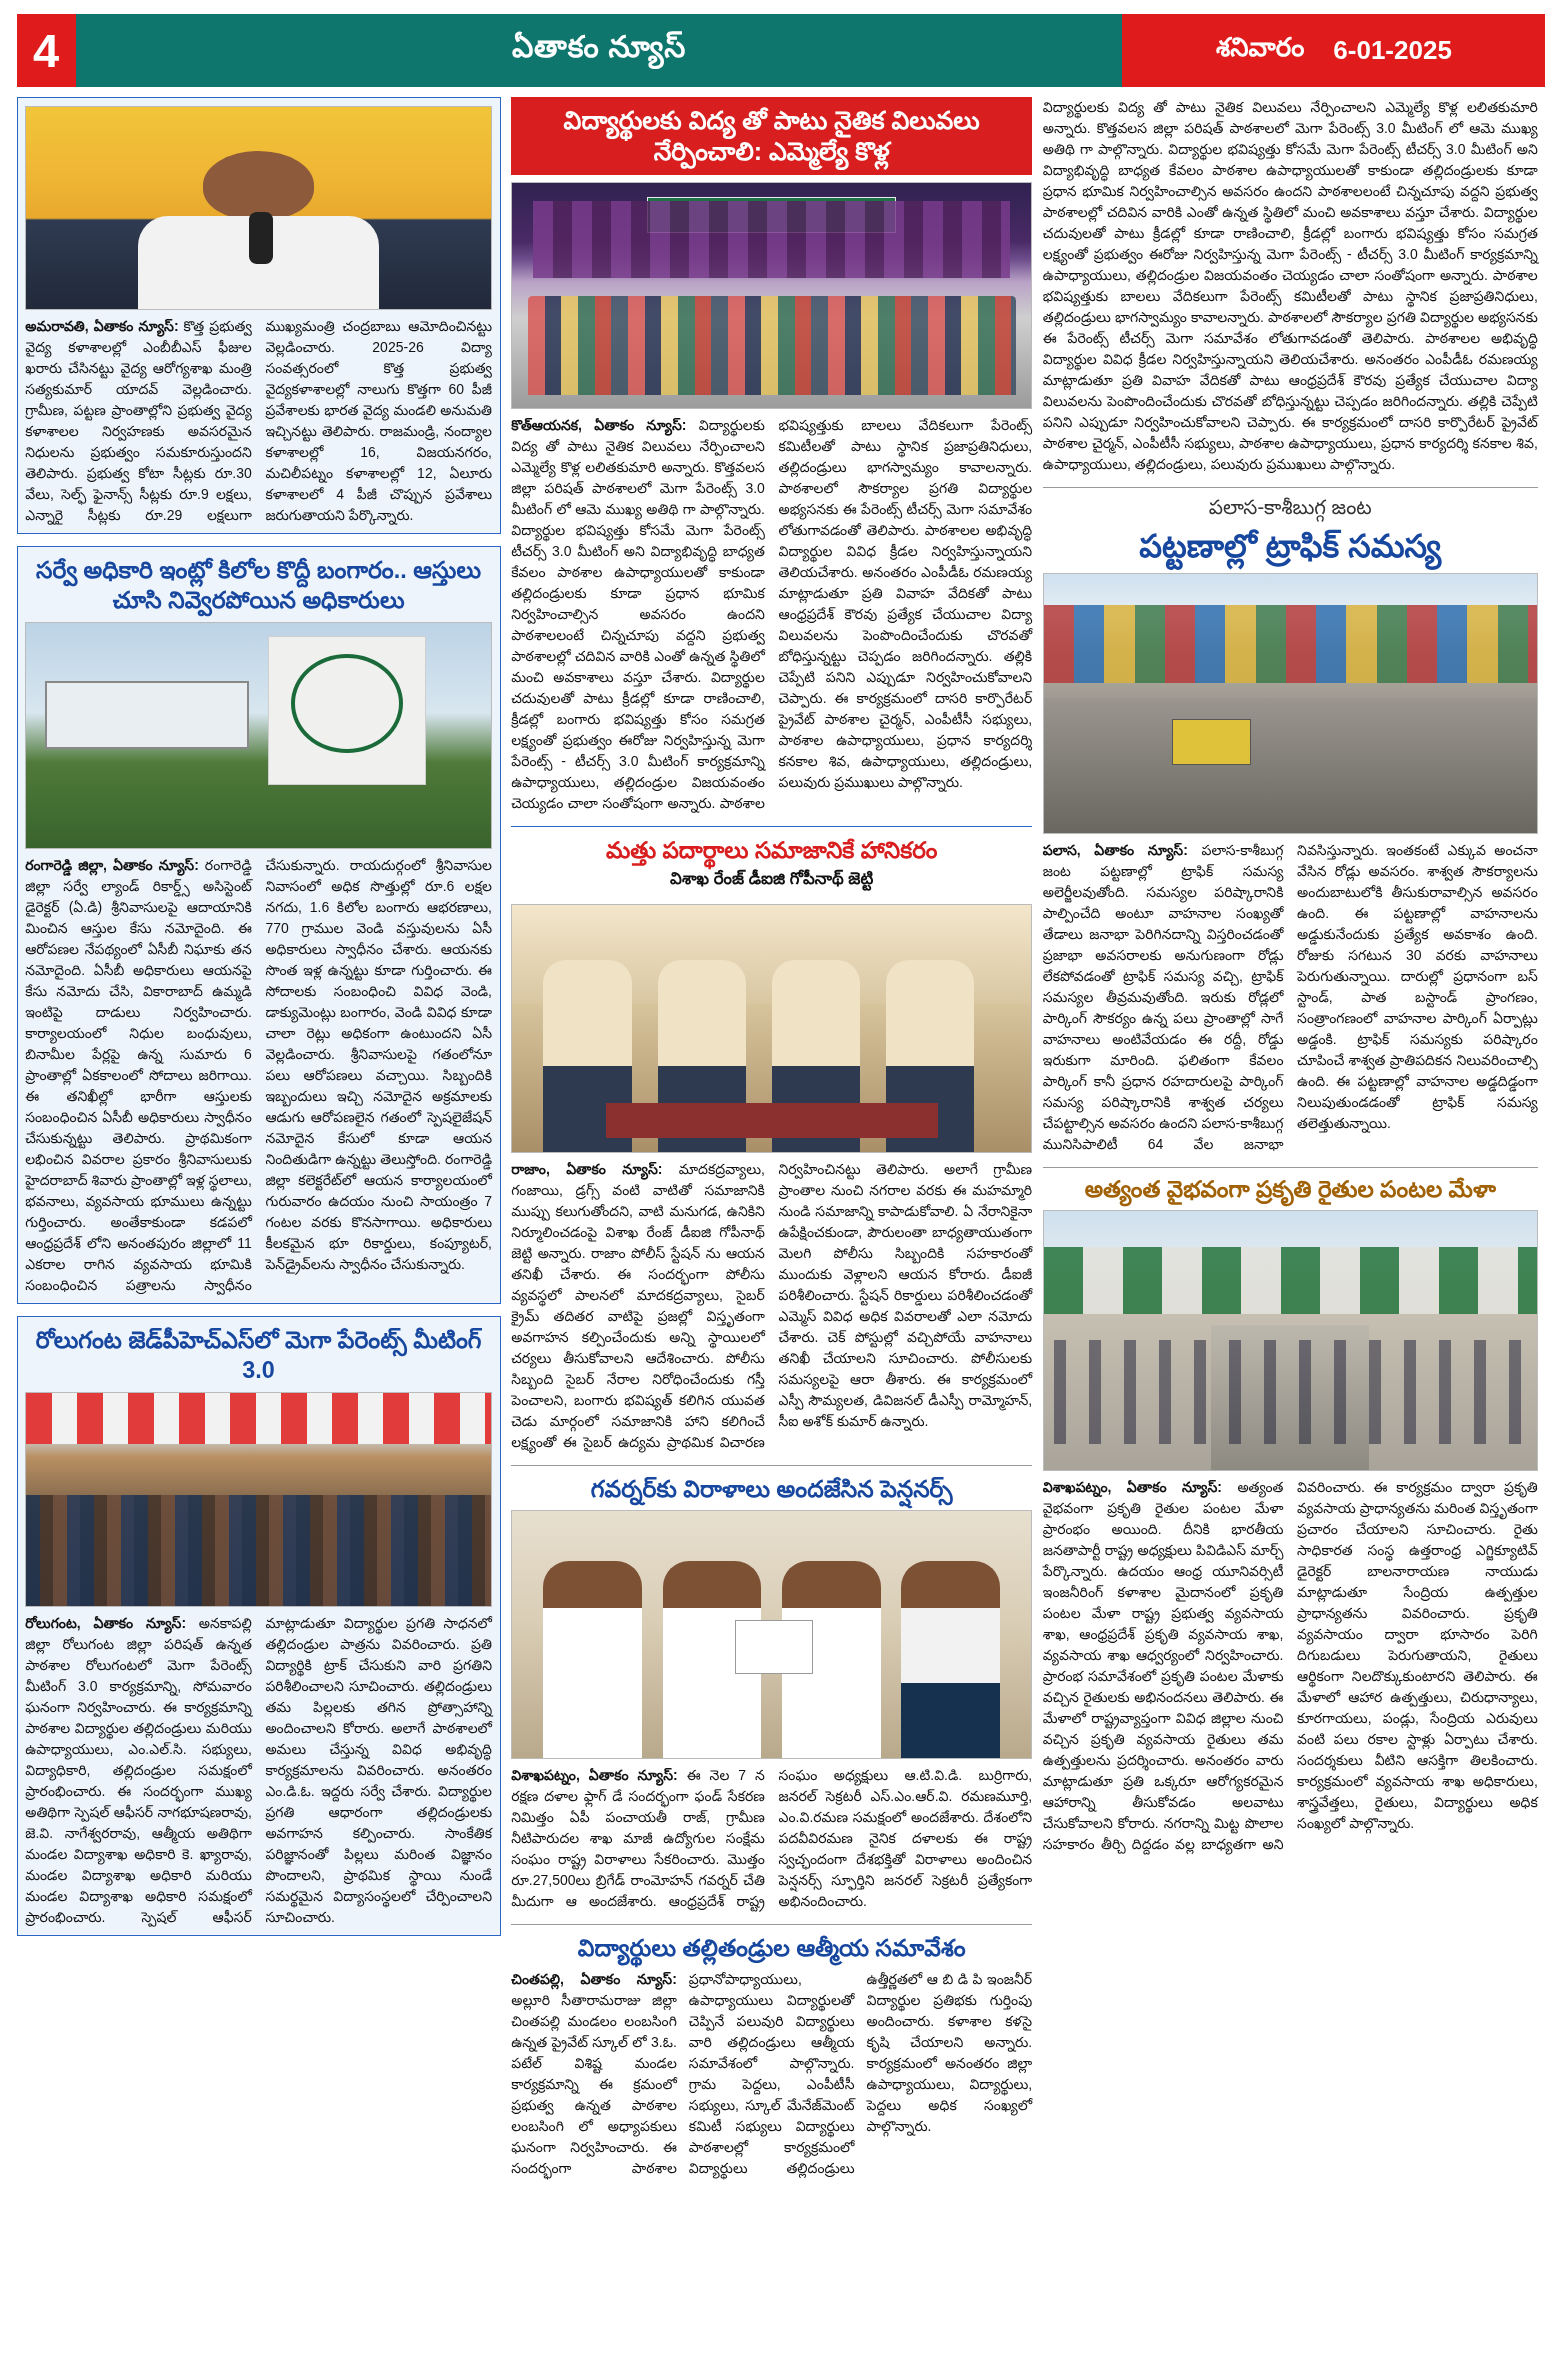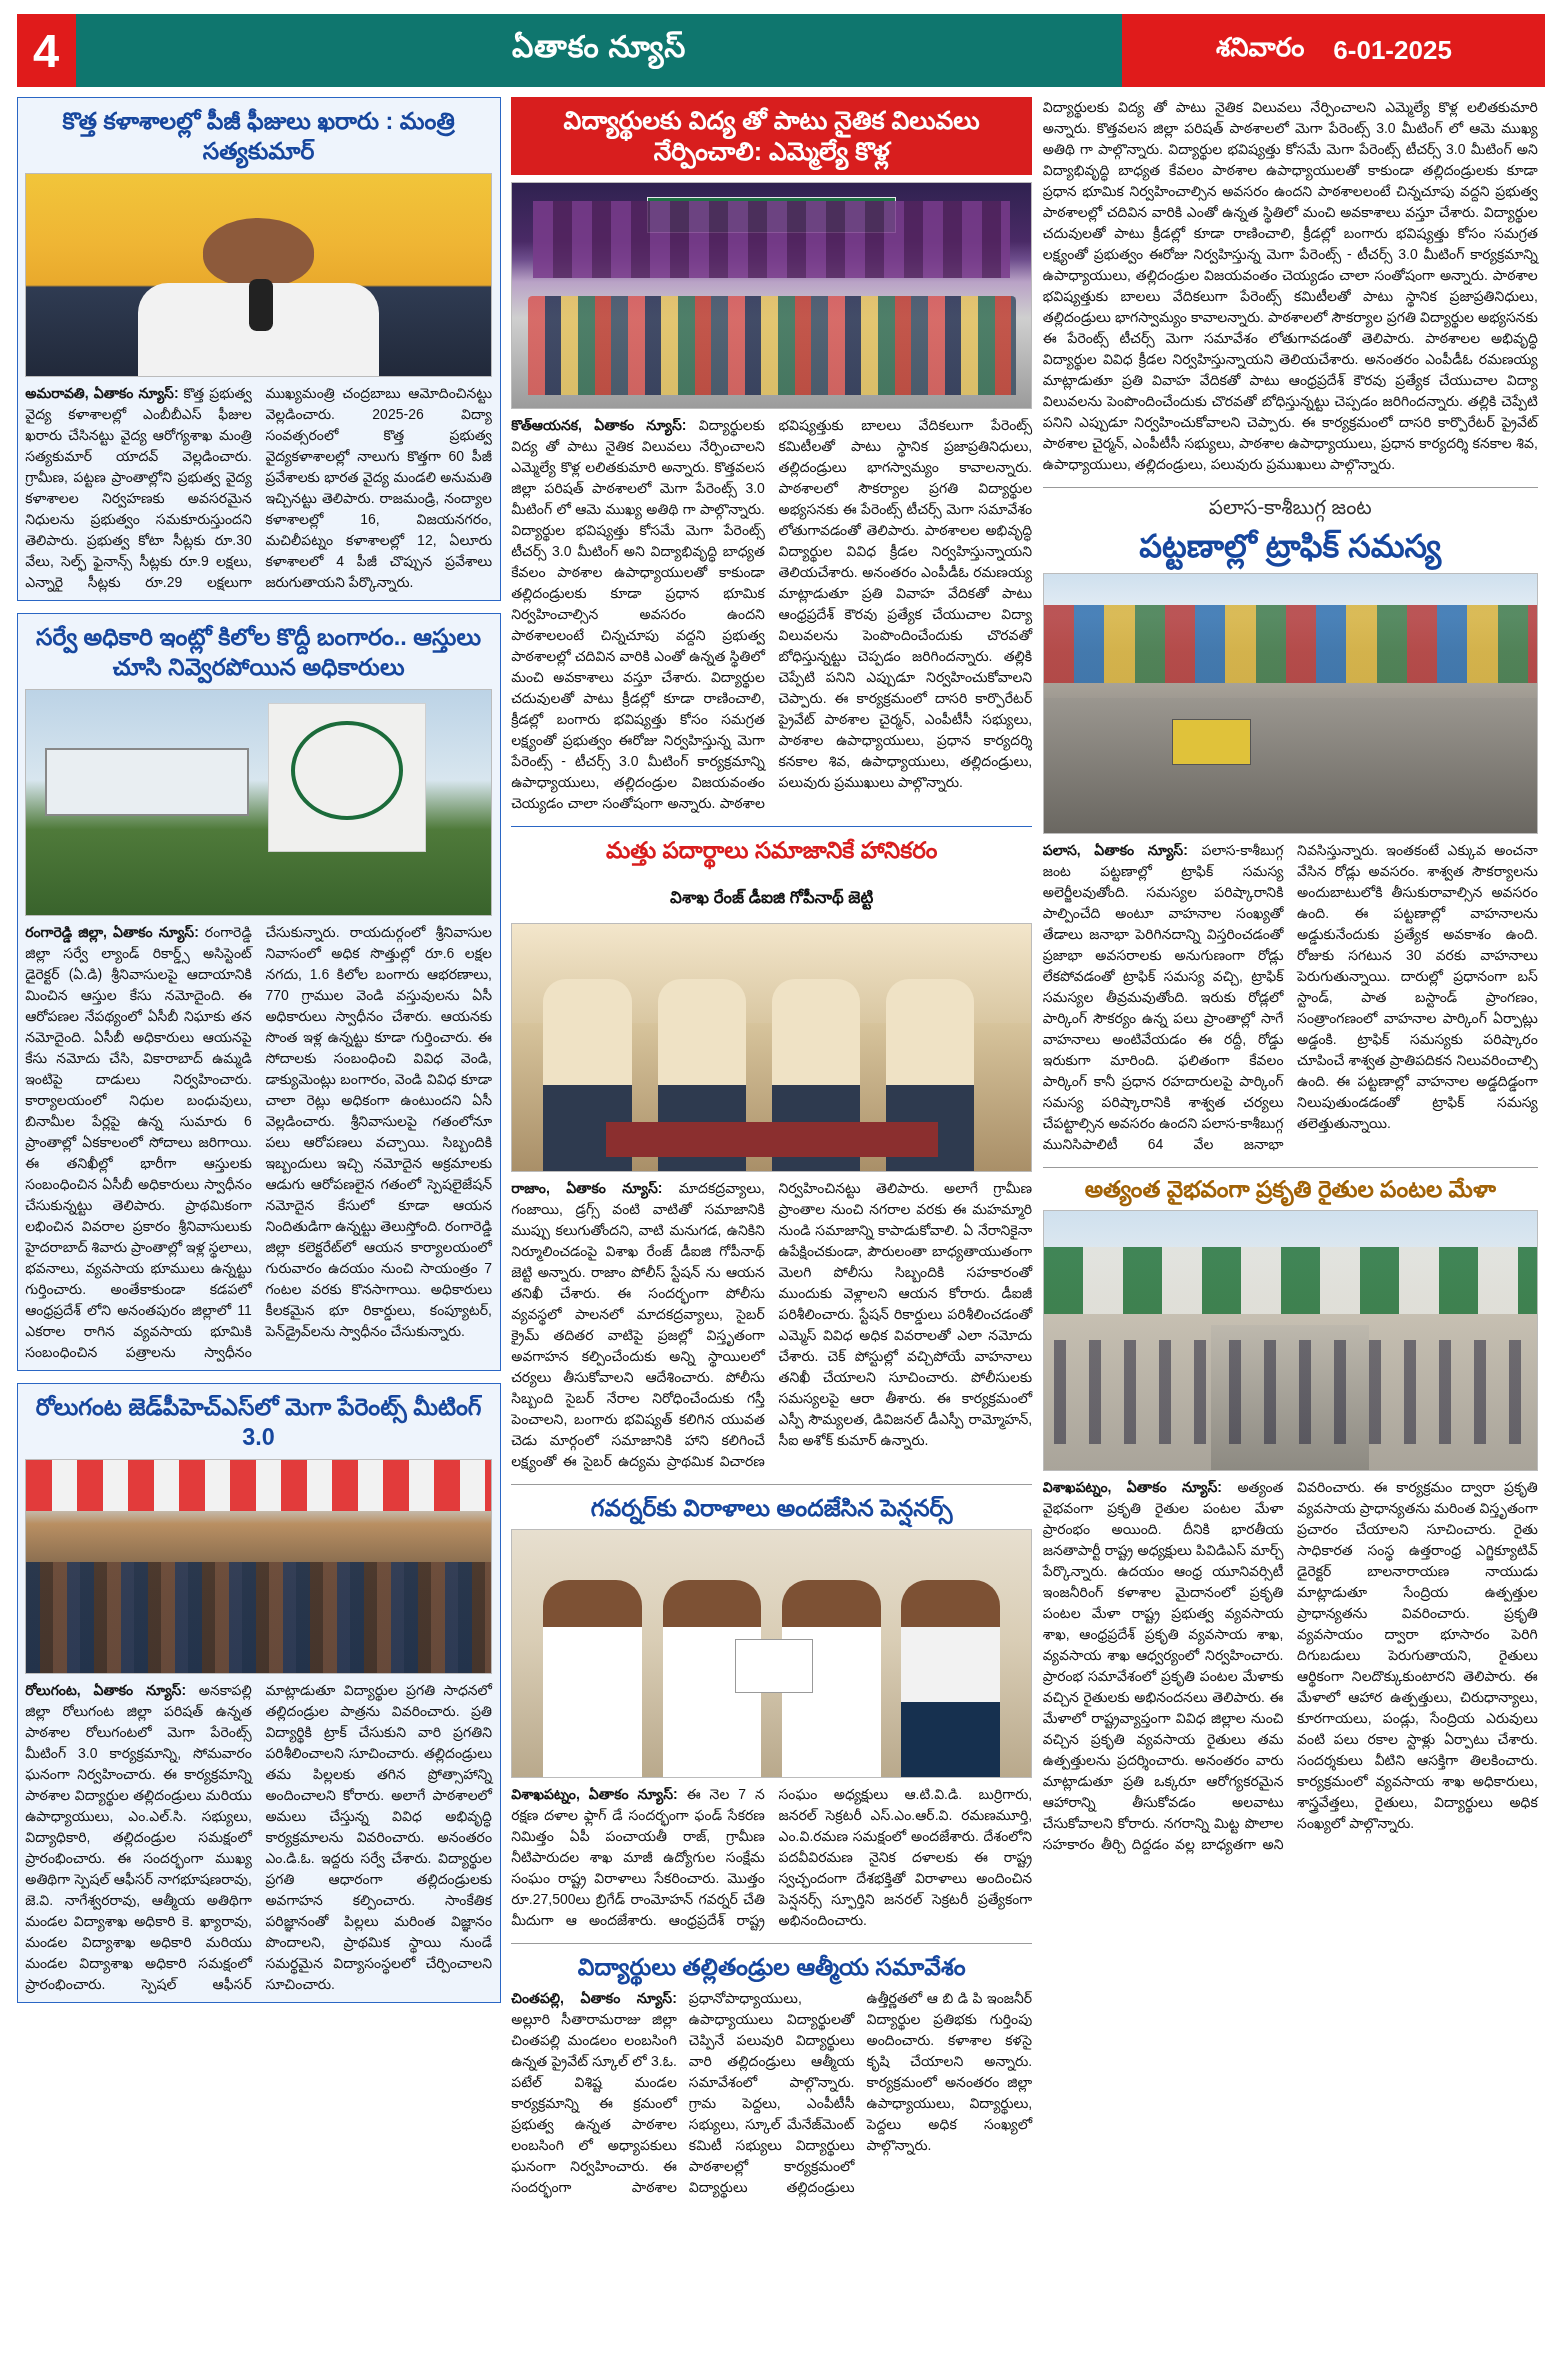--- a/index.html
+++ b/index.html
@@ -89,21 +89,21 @@
   }
   h2.headline-blue {
     margin: 0 0 6px 0;
     color: #17479e;
     font-size: 23.4px;
     line-height: 1.3;
     text-align: center;
     font-weight: bold;
   }
   h2.headline-red {
-    margin: 0 0 22px 0;
+    margin: 0 0 3px 0;
     color: #d81e1e;
     font-size: 23px;
     line-height: 1.3;
     text-align: center;
     font-weight: bold;
   }
   h3.subhead {
     margin: 0 0 12px 0;
     color: #111;
     font-size: 16.6px;
@@ -326,21 +326,20 @@
       <span>శనివారం</span>
       <span>6-01-2025</span>
     </div>
   </div>
 
   <div class="content">
 
     <div class="col-left">
 
       <div class="panel boxed">
-        <h2 class="headline-blue">కొత్త కళాశాలల్లో పీజీ ఫీజులు ఖరారు : మంత్రి సత్యకుమార్</h2>
         <div class="photo ph-portrait">
           <div class="head"></div>
             <div class="body"></div>
             <div class="mic"></div>
         </div>
         <div class="body-text cols-2">
           <span class="dateline">అమరావతి, ఏతాకం న్యూస్:</span>
           <span>కొత్త ప్రభుత్వ వైద్య కళాశాలల్లో ఎంబీబీఎస్ ఫీజుల ఖరారు చేసినట్టు వైద్య ఆరోగ్యశాఖ మంత్రి సత్యకుమార్ యాదవ్ వెల్లడించారు. గ్రామీణ, పట్టణ ప్రాంతాల్లోని ప్రభుత్వ వైద్య కళాశాలల నిర్వహణకు అవసరమైన నిధులను ప్రభుత్వం సమకూరుస్తుందని తెలిపారు. ప్రభుత్వ కోటా సీట్లకు రూ.30 వేలు, సెల్ఫ్ ఫైనాన్స్ సీట్లకు రూ.9 లక్షలు, ఎన్నారై సీట్లకు రూ.29 లక్షలుగా ముఖ్యమంత్రి చంద్రబాబు ఆమోదించినట్టు వెల్లడించారు. 2025-26 విద్యా సంవత్సరంలో కొత్త ప్రభుత్వ వైద్యకళాశాలల్లో నాలుగు కొత్తగా 60 పీజీ ప్రవేశాలకు భారత వైద్య మండలి అనుమతి ఇచ్చినట్టు తెలిపారు. రాజమండ్రి, నంద్యాల కళాశాలల్లో 16, విజయనగరం, మచిలీపట్నం కళాశాలల్లో 12, ఏలూరు కళాశాలలో 4 పీజీ చొప్పున ప్రవేశాలు జరుగుతాయని పేర్కొన్నారు.</span>
         </div>
       </div>

